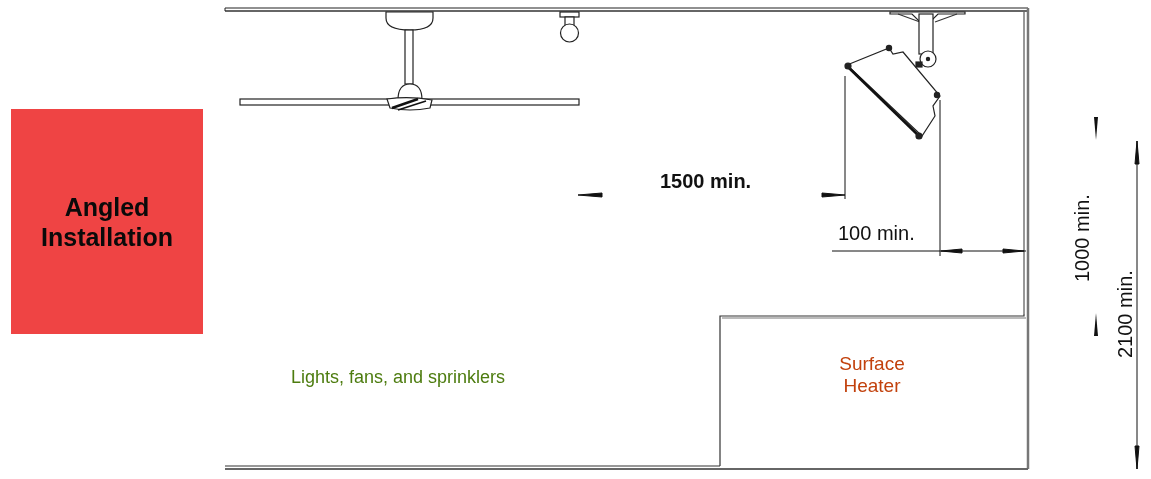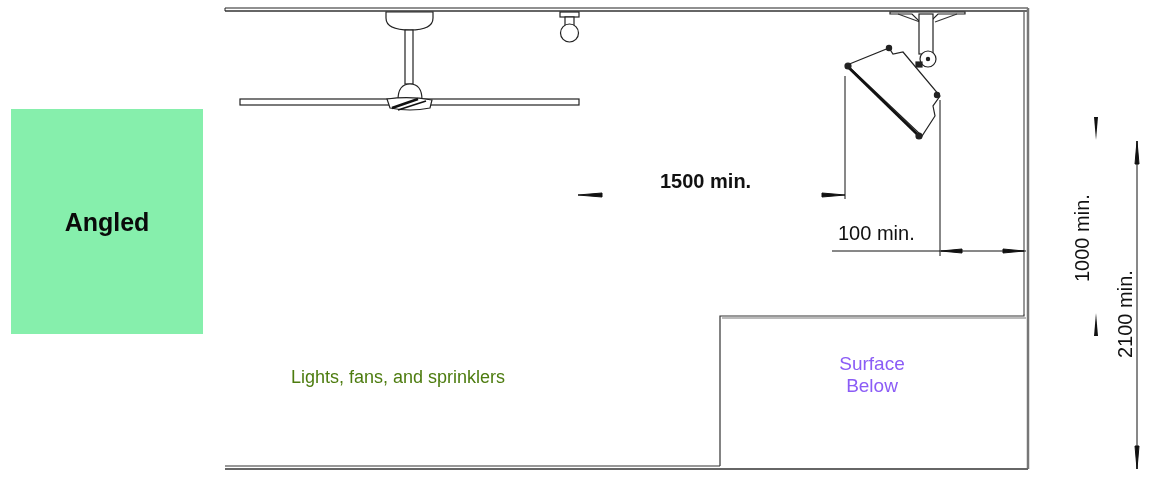--- a/index.html
+++ b/index.html
@@ -1,34 +1,35 @@
 <!DOCTYPE html>
 <html><head>
 <meta charset="utf-8">
 <style>
   html, body { margin: 0; padding: 0; background: #ffffff; }
   body { width: 1151px; height: 479px; position: relative; overflow: hidden;
          font-family: "Liberation Sans", sans-serif; color: #111; }
   .title-box { position: absolute; left: 11px; top: 109px; width: 192px; height: 225px;
-               background: #86efac; display: flex; flex-direction: column;
+               background: #ef4444; display: flex; flex-direction: column;
                align-items: center; justify-content: center; }
   .title-box span { font-weight: bold; font-size: 25px; line-height: 30px; color: #0a0a0a; display: block; text-align: center; }
   svg.diagram { position: absolute; left: 0; top: 0; width: 1151px; height: 479px; }
   .label { position: absolute; font-size: 20px; color: #111; white-space: nowrap; }
   .note { position: absolute; font-size: 18px; line-height: 22px; color: #4d7c0f; text-align: center; }
   .note span, .surface span { display: block; }
-  .surface { position: absolute; font-size: 19px; line-height: 22px; color: #8b5cf6; text-align: center; }
+  .surface { position: absolute; font-size: 19px; line-height: 22px; color: #c2410c; text-align: center; }
   .vlabel { position: absolute; font-size: 20px; color: #111; white-space: nowrap;
             transform-origin: left top; transform: rotate(-90deg); }
 </style>
 </head>
 <body>
 
 <div class="title-box">
   <span>Angled</span>
+  <span>Installation</span>
 </div>
 
 <svg class="diagram" viewBox="0 0 1151 479">
 
   <g>
     <line x1="225" y1="8" x2="1028" y2="8" stroke="#222" stroke-width="1.2"></line>
     <line x1="225" y1="11" x2="1028" y2="11" stroke="#666" stroke-width="2"></line>
     <line x1="225" y1="8" x2="225" y2="11" stroke="#222" stroke-width="1"></line>
   </g>
 
@@ -108,14 +109,14 @@
 <div class="label" style="left:838px; top:222px;">100 min.</div>
 <div class="vlabel" style="left:1071px; top:282px;">1000 min.</div>
 <div class="vlabel" style="left:1114px; top:358px;">2100 min.</div>
 
 <div class="note" style="left:262px; top:366px; width:272px;">
   <span>Lights, fans, and sprinklers</span>
 </div>
 
 <div class="surface" style="left:812px; top:353px; width:120px;">
   <span>Surface</span>
-  <span>Below</span>
+  <span>Heater</span>
 </div>
 
 </body></html>

